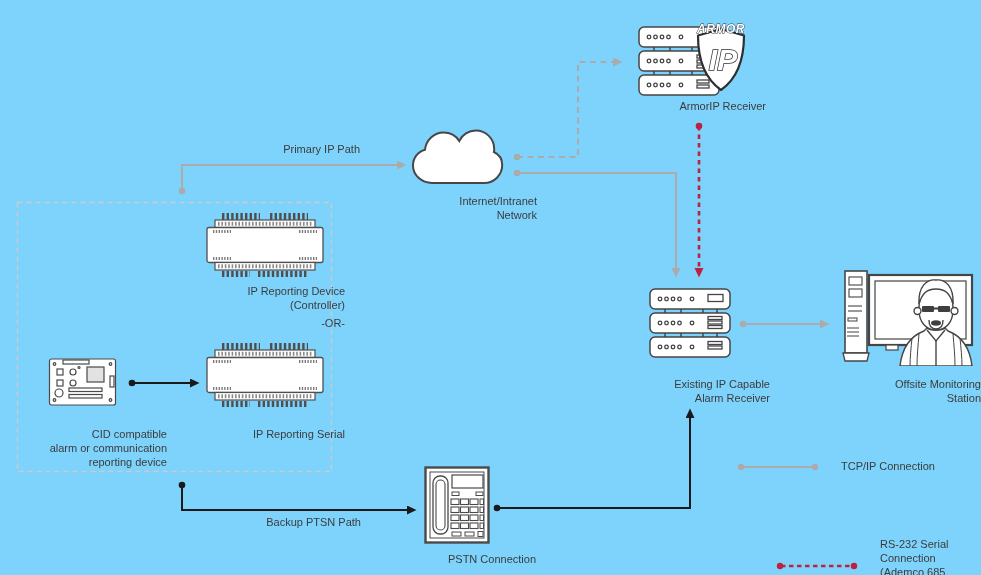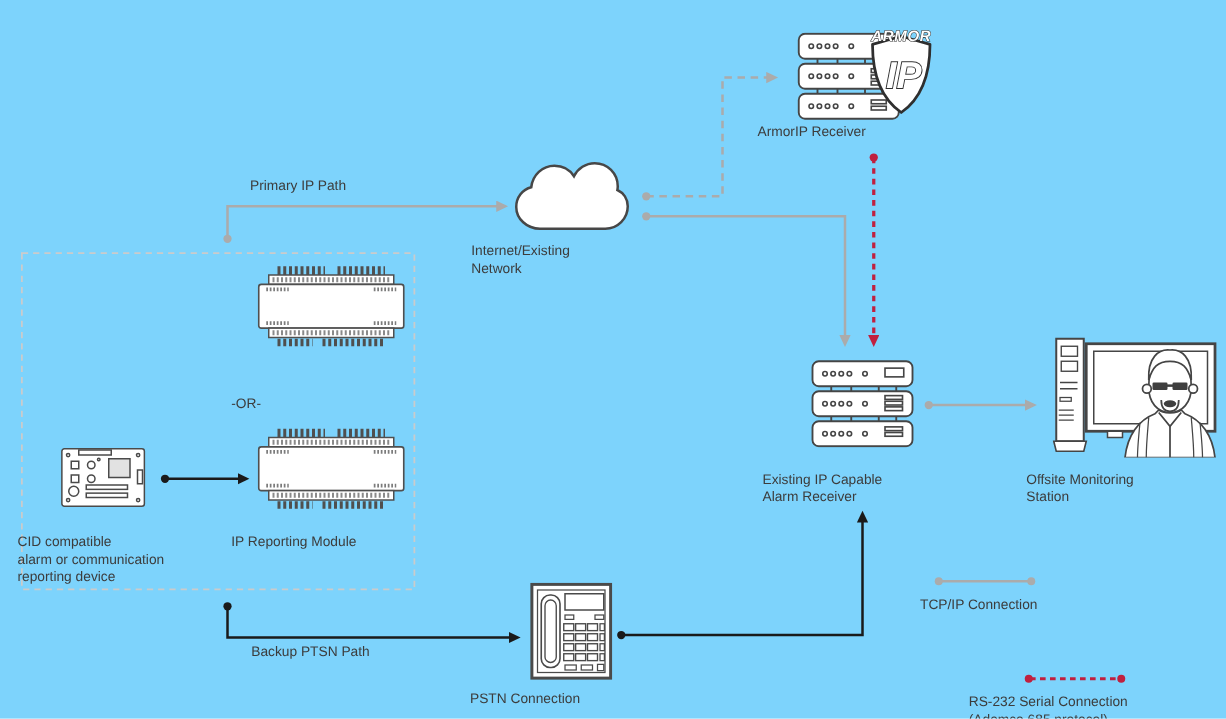--- a/index.html
+++ b/index.html
@@ -1,21 +1,21 @@
 <!DOCTYPE html>
 <html><head>
 <meta charset="utf-8">
 <style>
   html,body{margin:0;padding:0;background:#fff;}
   .stage{position:relative;width:981px;height:575px;background:#7dd3fc;overflow:hidden;
          font-family:"Liberation Sans",sans-serif;}
   .layer{position:absolute;left:0;top:0;}
   .icon{position:absolute;}
-  .lbl{position:absolute;font-size:11px;line-height:14px;color:#3c3c3c;text-align:left;white-space:pre-line;}
-  .legend-row{position:absolute;display:flex;gap:7px;align-items:flex-end;flex-direction:column;}
+  .lbl{position:absolute;font-size:11px;line-height:14px;color:#3c3c3c;text-align:right;white-space:pre-line;}
+  .legend-row{position:absolute;display:flex;gap:21px;align-items:center;}
   .legend-row svg{flex:0 0 auto;margin-top:1px;}
   .lg-lbl{font-size:11px;line-height:14px;color:#3c3c3c;white-space:pre-line;}
   .t-armor{font-family:"Liberation Sans",sans-serif;font-style:italic;font-weight:bold;font-size:12px;
            fill:#fff;stroke:#2f2f2f;stroke-width:0.9px;paint-order:stroke;text-anchor:middle;letter-spacing:0.5px;}
   .t-ip{font-family:"Liberation Sans",sans-serif;font-style:italic;font-weight:bold;font-size:30px;
         fill:#fff;stroke:#2f2f2f;stroke-width:1.5px;paint-order:stroke;text-anchor:middle;}
 </style>
 </head>
 <body>
 
@@ -257,26 +257,28 @@
       <line x1="94" y1="73" x2="94" y2="98"></line>
       <path d="M70 70 C69 80 68 90 68 98" fill="none" stroke-width="1"></path>
       <path d="M77 66 C76 78 75 88 75 98" fill="none" stroke-width="1"></path>
       <path d="M111 66 C112 78 113 88 113 98" fill="none" stroke-width="1"></path>
       <path d="M118 70 C119 80 120 90 120 98" fill="none" stroke-width="1"></path>
     </g>
   </svg>
 
   <div class="lbl" style="left:200px;top:142px;width:160px">Primary IP Path</div>
   <div class="lbl" style="left:201px;top:515px;width:160px">Backup PTSN Path</div>
+  <div class="lbl" style="left:185px;top:284px;width:160px">IP Reporting Device
+(Controller)</div>
   <div class="lbl" style="left:185px;top:316px;width:160px">-OR-</div>
-  <div class="lbl" style="left:185px;top:427px;width:160px">IP Reporting Module</div>
-  <div class="lbl" style="left:14px;top:427px;width:165px">CID compatible
+  <div class="lbl" style="left:185px;top:427px;width:160px">IP Reporting Serial</div>
+  <div class="lbl" style="left:2px;top:427px;width:165px">CID compatible
 alarm or communication
 reporting device</div>
-  <div class="lbl" style="left:377px;top:194px;width:160px">Internet/Existing
+  <div class="lbl" style="left:377px;top:194px;width:160px">Internet/Intranet
 Network</div>
   <div class="lbl" style="left:606px;top:99px;width:160px">ArmorIP Receiver</div>
   <div class="lbl" style="left:821px;top:377px;width:160px">Offsite Monitoring
 Station</div>
   <div class="lbl" style="left:610px;top:377px;width:160px">Existing IP Capable
 Alarm Receiver</div>
   <div class="lbl" style="left:376px;top:552px;width:160px">PSTN Connection</div>
 
   <div class="legend-row" style="left:736px;top:459px">
     <svg width="84" height="10" viewBox="0 0 84 10">

